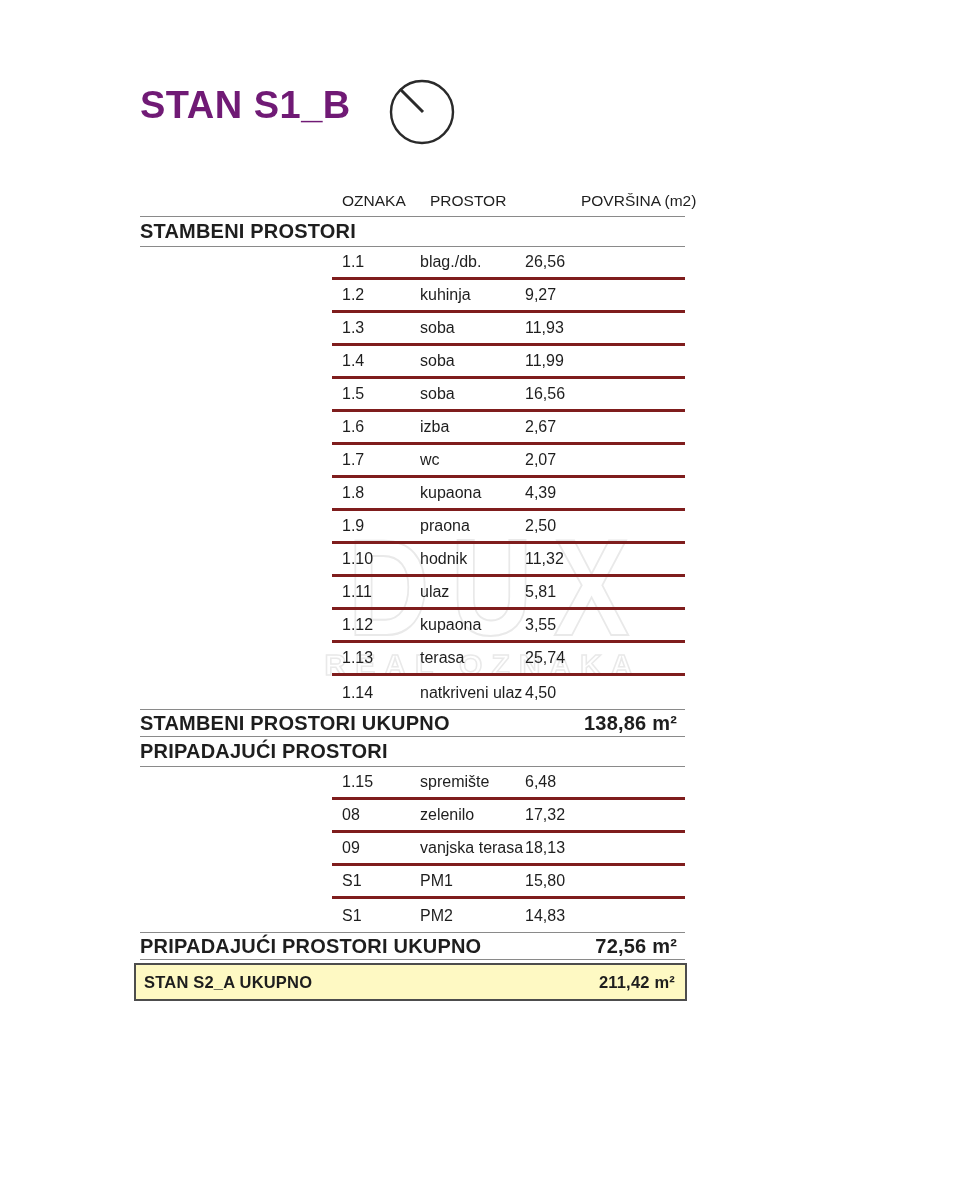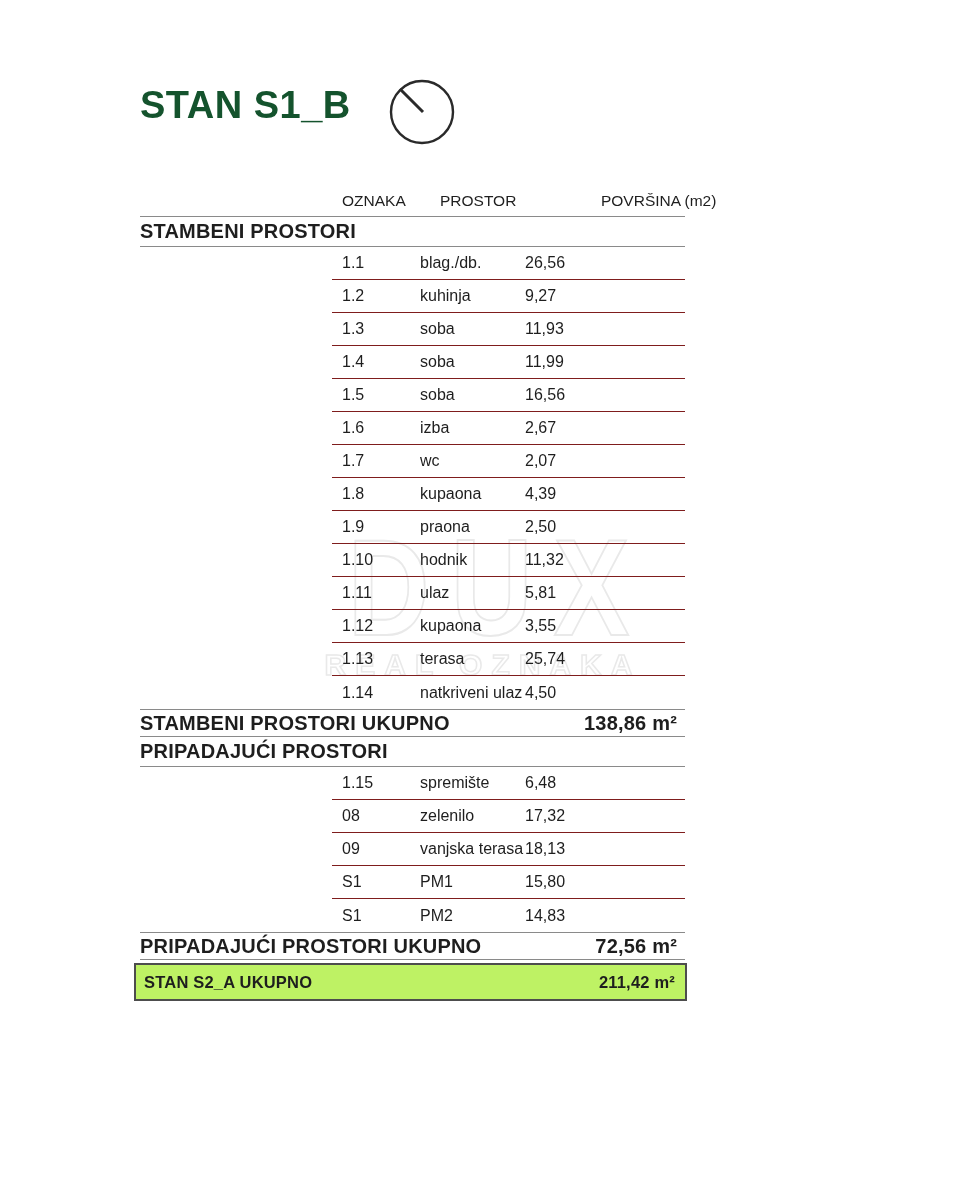--- a/index.html
+++ b/index.html
@@ -8,21 +8,21 @@
     width:958px;height:1200px;
     background:#ffffff;
     font-family:"Liberation Sans", sans-serif;
     color:#1e1e1e;
     overflow:hidden;
   }
   
   .title{
     position:absolute;left:140px;top:84px;
     font-size:38px;font-weight:700;letter-spacing:0.5px;
-    color:#14532d;
+    color:#701a75;
   }
   .north-icon{position:absolute;left:388px;top:78px;}
   
   .watermark{
     position:absolute;left:318px;top:518px;width:330px;
     text-align:center;z-index:0;user-select:none;
     color:transparent;
     -webkit-text-stroke:2px #e9e9e9;
   }
   .watermark .wm1{
@@ -34,49 +34,49 @@
     -webkit-text-stroke:1.5px #e9e9e9;margin-top:-8px;
   }
   
   .table{
     position:absolute;left:140px;top:180px;width:545px;z-index:1;
   }
   .col-head{
     display:grid;grid-template-columns:88px 1fr 190px;
     padding-left:202px;height:37px;align-items:end;
     border-bottom:1.5px solid #8a8a8a;
-    font-size:15.5px;padding-bottom:6px;box-sizing:border-box;gap:10px;
+    font-size:15.5px;padding-bottom:6px;box-sizing:border-box;
   }
   .col-head .ch-area{text-align:right;padding-left:27px;}
   .section-head{
     height:29px;display:flex;align-items:center;
     font-weight:700;font-size:20px;
     border-bottom:1.5px solid #8a8a8a;
     letter-spacing:0.2px;
   }
   .t-row{
     margin-left:192px;height:33px;box-sizing:border-box;
-    border-bottom:1px solid #7f1d1d;
+    border-bottom:3px solid #7f1d1d;
     display:grid;grid-template-columns:78px 1fr 160px;
     align-items:center;padding-left:10px;
     font-size:16px;
   }
   .rows .t-row:last-child{border-bottom:none;}
   .t-row .c-area{text-align:left;padding-right:28px;}
   .total-row{
     height:28px;box-sizing:border-box;
     border-top:1.5px solid #8a8a8a;border-bottom:1.5px solid #8a8a8a;
     display:flex;justify-content:space-between;align-items:center;
     font-weight:700;font-size:20px;padding-right:8px;
     letter-spacing:0.2px;
   }
   .grand-total{
     margin-top:3px;margin-left:-6px;width:calc(100% + 8px);
     height:38px;box-sizing:border-box;
-    background:#bef264;border:2px solid #4d4d4d;
+    background:#fef9c3;border:2px solid #4d4d4d;
     display:flex;justify-content:space-between;align-items:center;
     font-weight:700;font-size:16.5px;
     padding:0 10px 0 8px;letter-spacing:0.2px;
   }
 </style>
 </head>
 <body>
 
 <div class="page">
 

